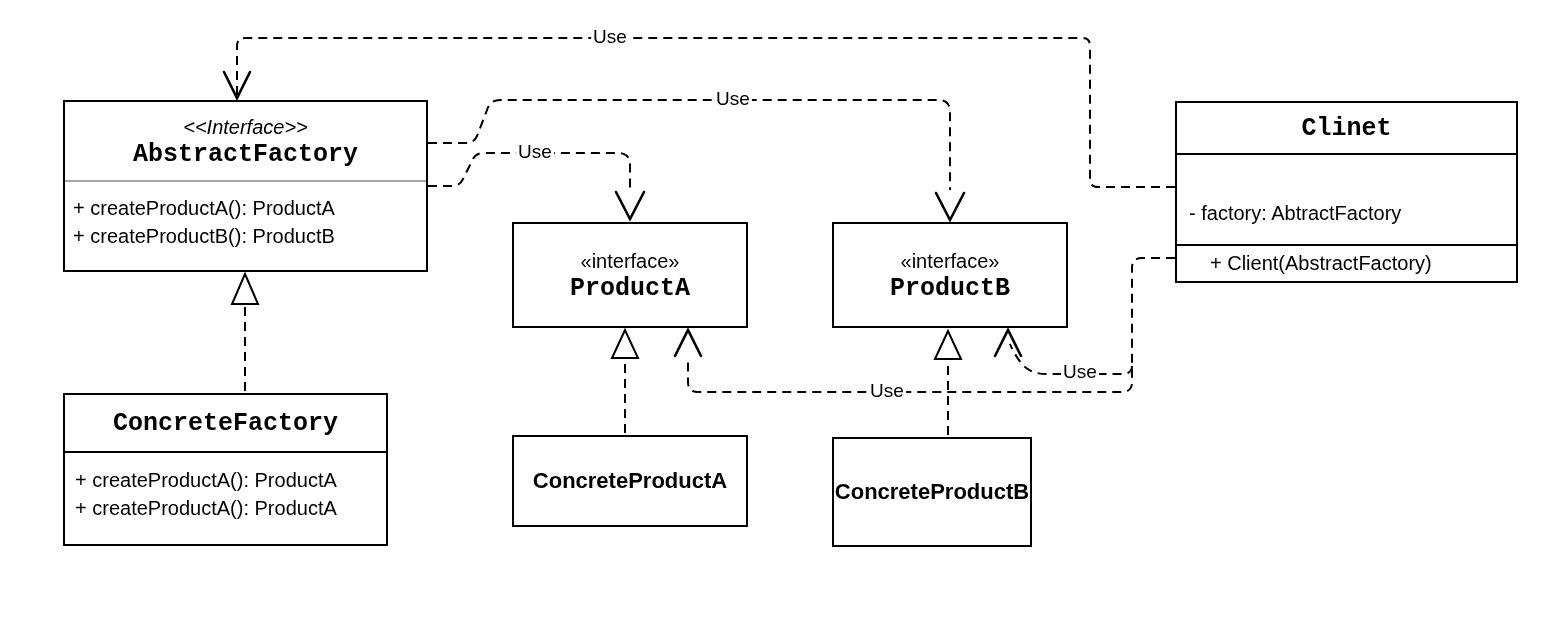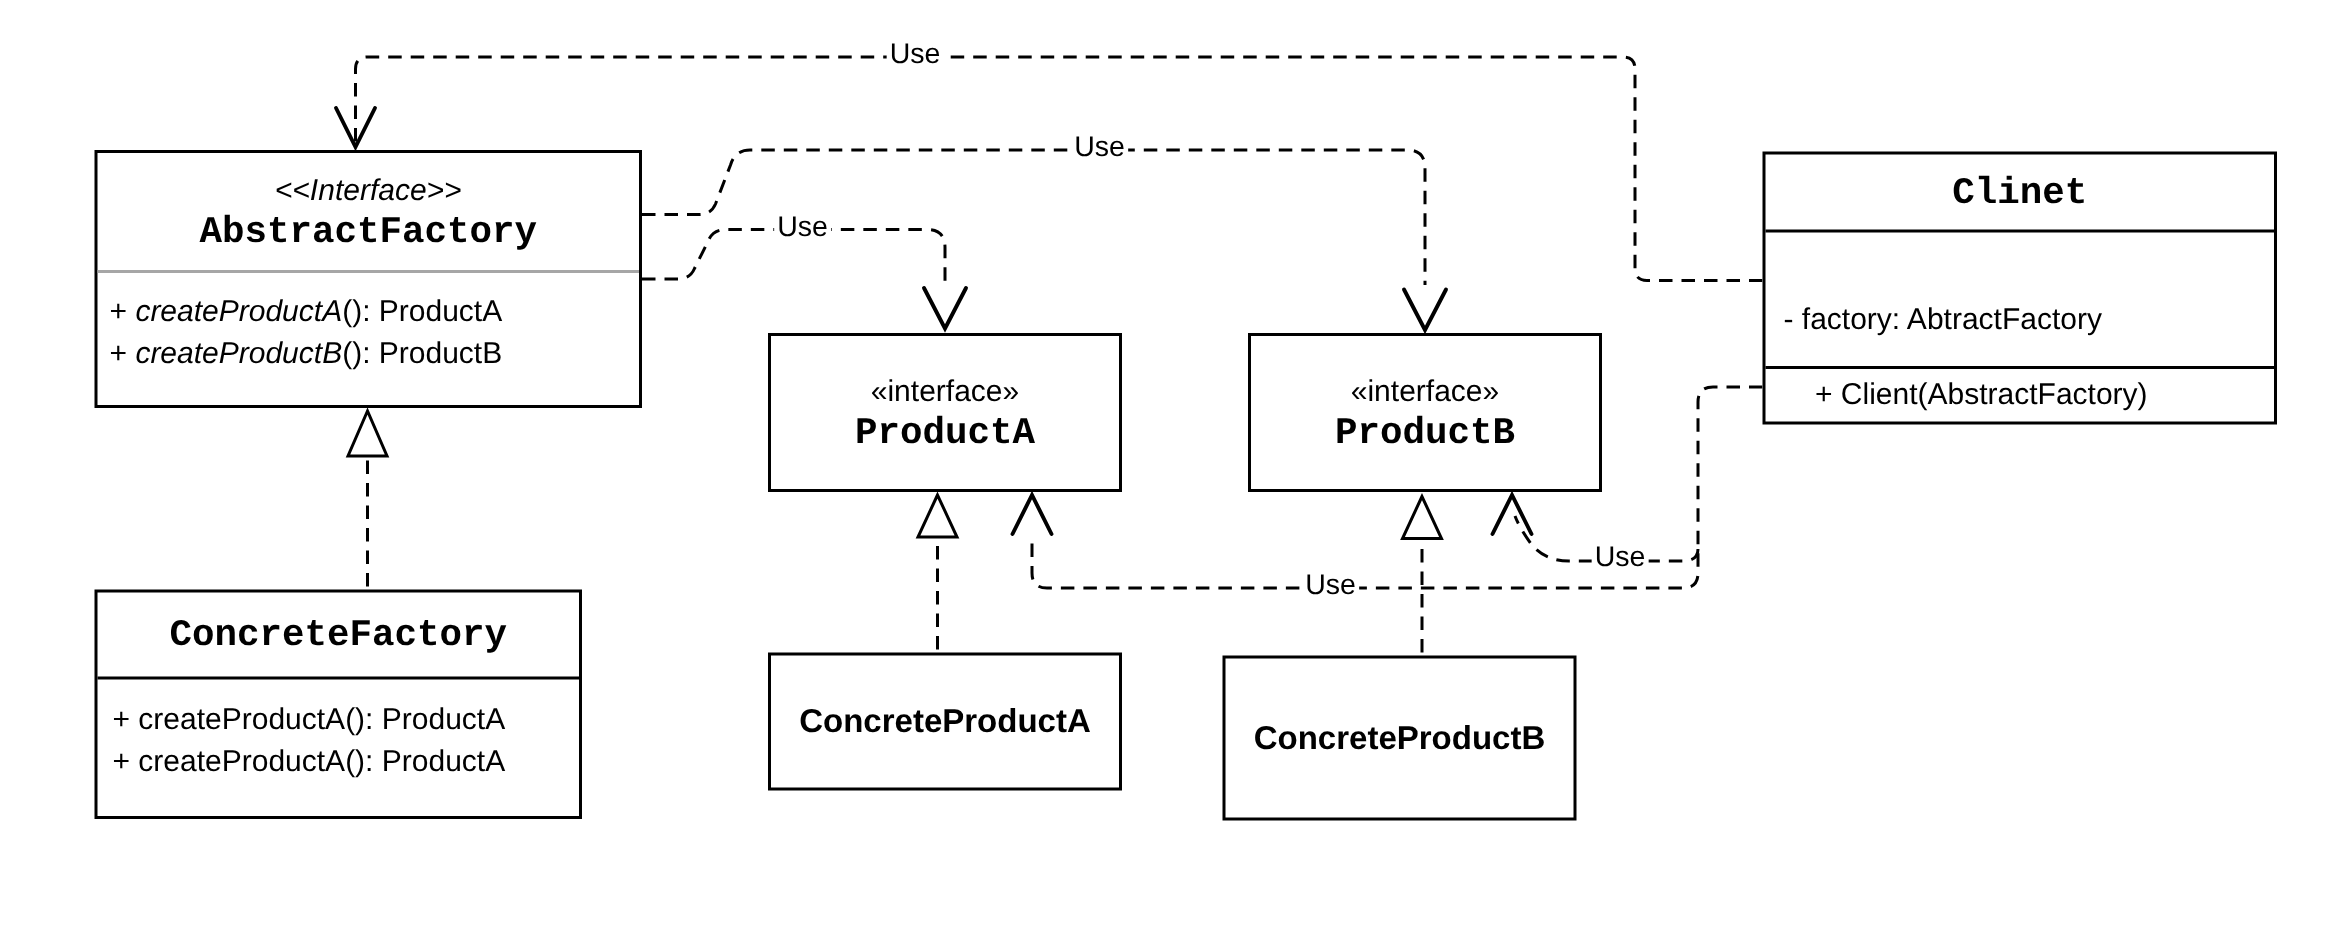--- a/index.html
+++ b/index.html
@@ -15,21 +15,21 @@
     position:absolute;background:#ffffff;border:2px solid #000;
     box-sizing:border-box;display:flex;flex-direction:column;
   }
   .compartment{box-sizing:border-box;}
   .title-comp{display:flex;flex-direction:column;align-items:center;justify-content:center;line-height:27px;}
   .class-name{font-weight:bold;font-size:25px;font-family:Liberation Mono, monospace;}
   .stereotype{font-size:20px;}
   .stereotype.ital{font-style:italic;}
   .body-comp{font-size:20px;line-height:28px;}
   .member-row{white-space:nowrap;}
-  .it{font-style:italic;}
+  .it{}
   .row-center{display:flex;align-items:center;padding-left:12px;font-size:20px;}
   .sep-black{border-bottom:2px solid #000;}
   .sep-gray{border-bottom:2px solid #a6a6a6;}
   .use-label{
     position:absolute;transform:translate(-50%,-54%);
     background:#ffffff;padding:0 2px;font-size:19px;line-height:22px;
   }
   .single-title{display:flex;align-items:center;justify-content:center;flex:1;font-weight:bold;font-size:22px;}
 </style>
 </head>
@@ -112,21 +112,21 @@
     <div class="compartment title-comp" style="flex:1;">
       <div class="stereotype">«interface»</div>
       <div class="class-name">ProductB</div>
     </div>
   </div>
 
   <div class="uml-class" style="left:512px;top:435px;width:236px;height:92px;">
     <div class="single-title">ConcreteProductA</div>
   </div>
 
-  <div class="uml-class" style="left:815px;top:437px;width:236px;height:110px;">
+  <div class="uml-class" style="left:832px;top:437px;width:200px;height:110px;">
     <div class="single-title">ConcreteProductB</div>
   </div>
 
   <div class="uml-class" style="left:1175px;top:101px;width:343px;height:182px;">
     <div class="compartment title-comp sep-black" style="height:52px;">
       <div class="class-name">Clinet</div>
     </div>
     <div class="compartment row-center sep-black" style="height:63px;margin-top:28px;">
       <span class="member-row">- factory: AbtractFactory</span>
     </div>

